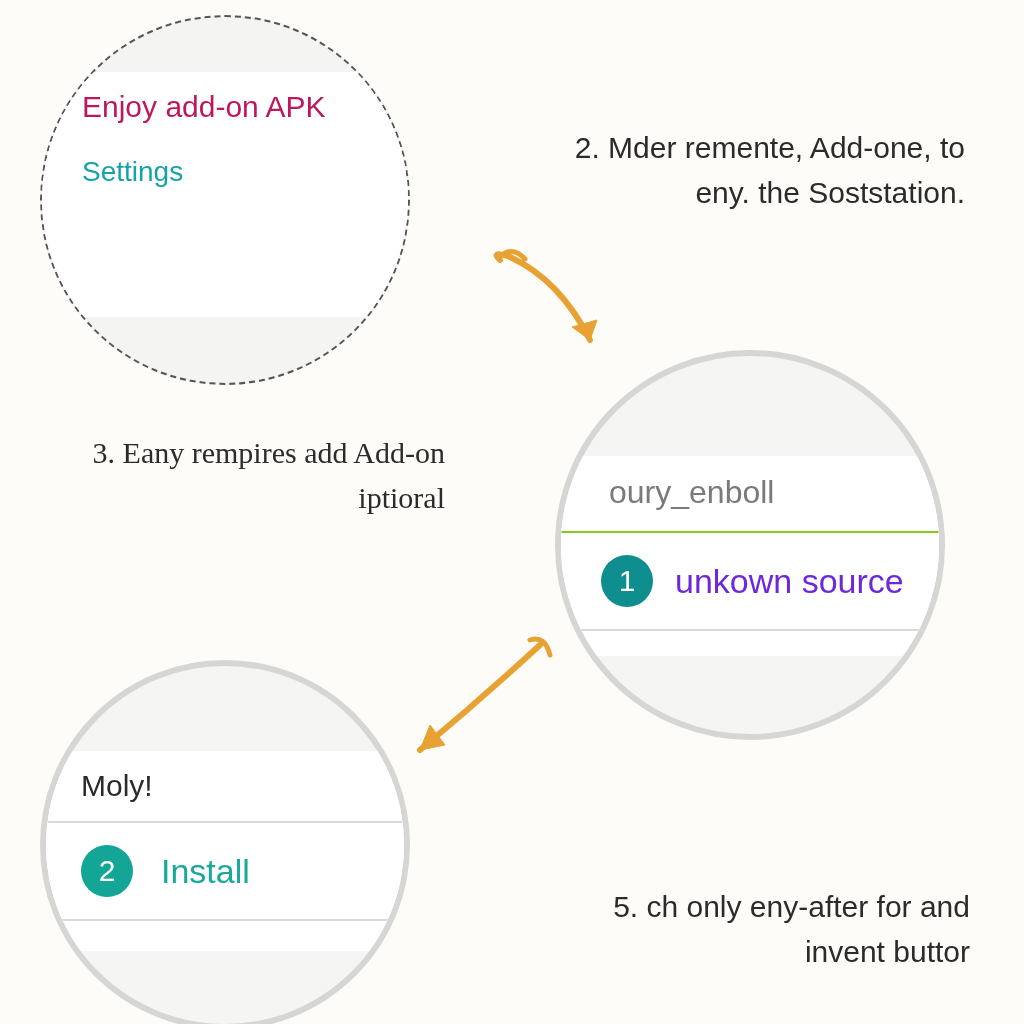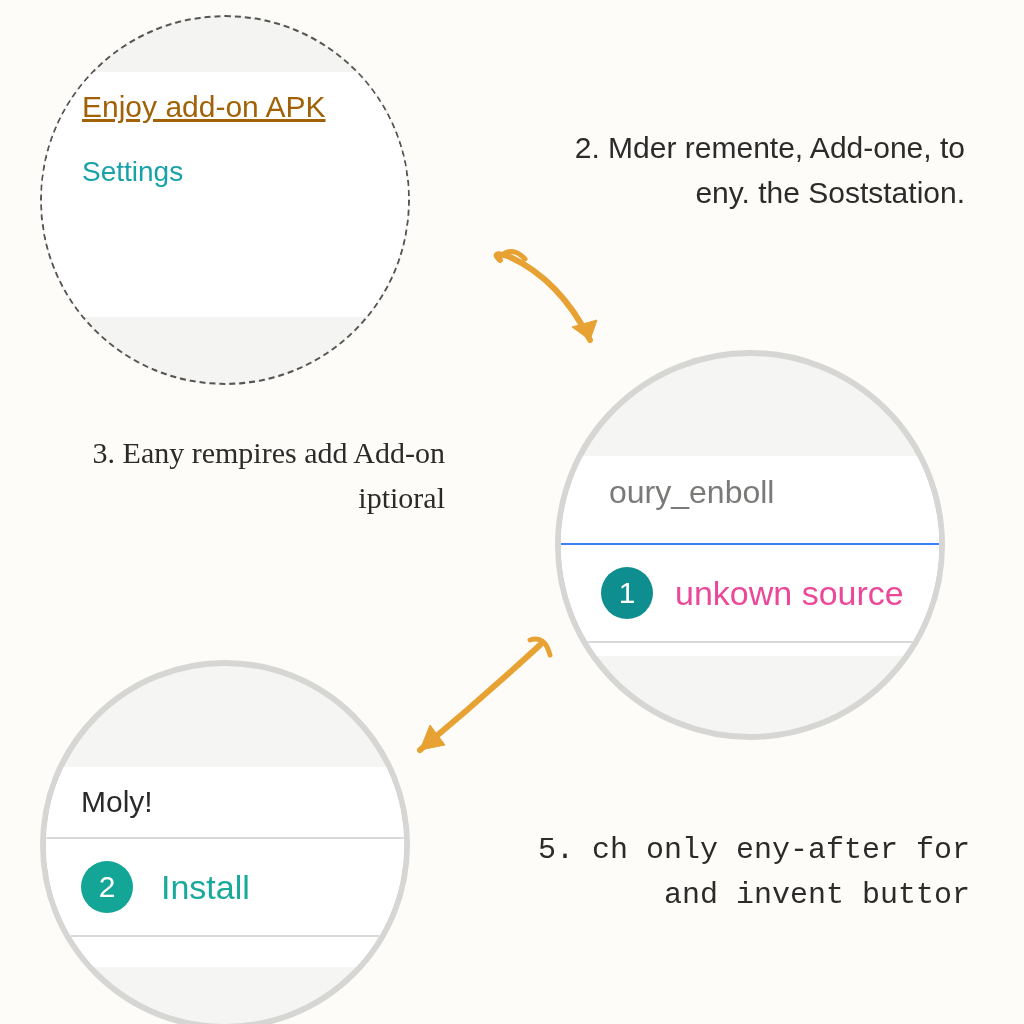--- a/index.html
+++ b/index.html
@@ -45,24 +45,23 @@
   .panel {
     position: absolute;
     left: 0; right: 0;
     background: #ffffff;
   }
 
   
   #c1 .panel { top: 55px; height: 245px; }
   #c1 .title {
     font-size: 30px; font-weight: 500;
-    color: #a16207;
+    color: #be185d;
     padding: 18px 30px 14px 40px;
     background:#fff;
-    text-decoration:underline;
   }
   #c1 .row2 {
     font-size: 28px;
     padding: 20px 30px 20px 40px;
     background: #f1f1ef;
     border-top: 1px solid #e6e6e4;
     border-bottom: 1px solid #e6e6e4;
   }
   #c1 .row2 .a { color:#777; }
   #c1 .row2 .b { color:#222; font-weight:500; }
@@ -71,36 +70,36 @@
     color: #17a2a8;
     padding: 18px 30px 20px 40px;
     background:#fff;
   }
 
   
   #c2 .panel { top: 100px; height: 200px; }
   #c2 .row-a {
     font-size: 32px;
     color: #7a7a78;
-    padding: 18px 30px 32px 48px;
-    border-bottom: 2px solid #3b82f6;
+    padding: 18px 30px 20px 48px;
+    border-bottom: 2px solid #84cc16;
     background:#fff;
   }
   #c2 .row-b {
     display:flex; align-items:center;
     padding: 22px 20px 22px 40px;
     background:#fff;
     border-bottom: 2px solid #d9d9d7;
   }
   #c2 .row-b .txt {
-    font-size: 34px; color:#ec4899; margin-left: 22px;
+    font-size: 34px; color:#6d28d9; margin-left: 22px;
   }
 
   
-  #c3 .panel { top: 101px; height: 200px; }
+  #c3 .panel { top: 85px; height: 200px; }
   #c3 .row-a {
     font-size: 30px;
     color: #2a2a2a;
     padding: 18px 30px 18px 35px;
     border-bottom: 2px solid #d9d9d7;
     background:#fff;
   }
   #c3 .row-b {
     display:flex; align-items:center;
     padding: 22px 20px 22px 35px;
@@ -126,21 +125,21 @@
   
   .caption {
     position:absolute;
     font-size: 30px;
     color:#2b2b2b;
     text-align:right;
     line-height: 1.5;
   }
   #cap2 { left: 525px; top: 125px; width: 440px; }
   #cap3 { left: 65px;  top: 430px; width: 380px; font-family: Liberation Serif, serif; }
-  #cap5 { left: 530px; top: 828px; width: 440px; font-family: Liberation Mono, monospace; }
+  #cap5 { left: 530px; top: 884px; width: 440px; }
 
   
   .arrow {
     position:absolute;
     stroke:#e7a233;
     fill:#e7a233;
   }
   #arrow1 { left: 480px; top: 245px; width: 140px; height: 130px; }
   #arrow2 { left: 390px; top: 630px; width: 170px; height: 150px; }
 </style>

